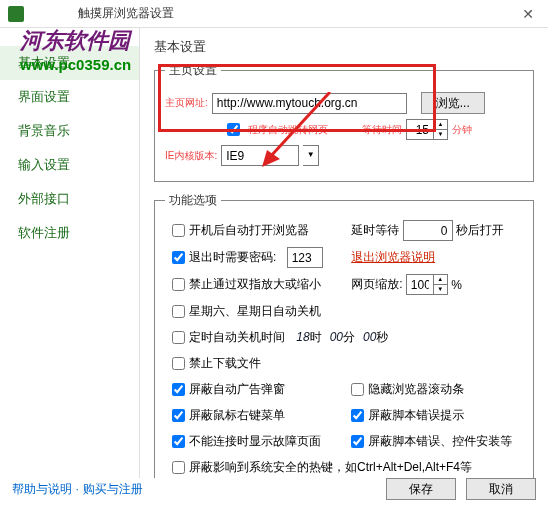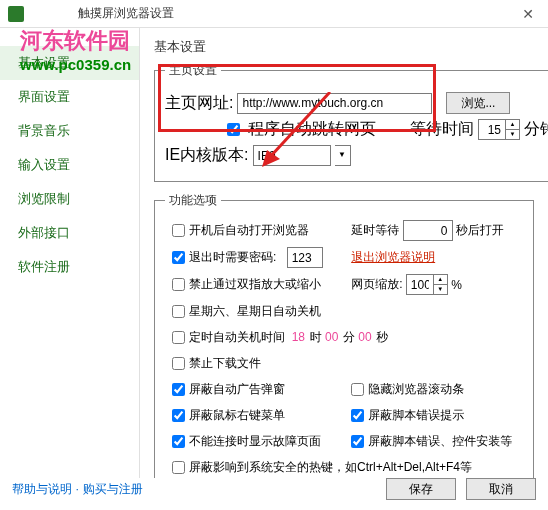--- a/index.html
+++ b/index.html
@@ -2,45 +2,45 @@
 <html><head>
 <meta charset="utf-8">
 <style>
 * { box-sizing: border-box; margin: 0; padding: 0; }
 body { font-family: "Microsoft YaHei", SimSun, sans-serif; font-size: 12px; background: #fff; width: 548px; height: 510px; overflow: hidden; position: relative; }
 .titlebar { height: 28px; background: #fff; border-bottom: 1px solid #e0e0e0; display: flex; align-items: center; padding: 0 8px; gap: 48px; }
 .titlebar-icon { width: 16px; height: 16px; background: #2b7a2b; border-radius: 2px; margin-right: 6px; }
 .titlebar-title { flex: 1; font-size: 12px; color: #333; }
 .titlebar-close { width: 24px; height: 24px; display: flex; align-items: center; justify-content: center; cursor: pointer; color: #555; font-size: 14px; }
 .watermark { position: absolute; left: 20px; top: 26px; z-index: 100; pointer-events: none; }
-.wm-text { font-size: 22px; font-weight: bold; color: #ec4899; font-family: KaiTi, serif; }
+.wm-text { font-size: 22px; font-weight: bold; font-style: italic; color: #701a75; font-family: KaiTi, serif; }
 .wm-sub { font-size: 15px; color: #008800; font-weight: bold; }
 .container { display: flex; height: 450px; }
 .sidebar { width: 140px; background: #fff; padding-top: 18px; border-right: 1px solid #e0e0e0; }
 .sidebar-item { padding: 8px 18px; font-size: 13px; color: #1a6b1a; cursor: pointer; }
 .sidebar-item.active { background: #e8f4e8; font-weight: normal; }
 .main { flex: 1; padding: 10px 14px; background: #fff; overflow: hidden; }
 fieldset { border: 1px solid #888; margin-bottom: 10px; padding: 8px 10px 10px 10px; }
 legend { padding: 0 4px; font-size: 12px; color: #333; }
 .row { display: flex; align-items: center; margin: 5px 0; gap: 4px; }
-.row label { font-size: 16px; color: #000000; white-space: nowrap; }
+.row label { font-size: 10px; color: #ef4444; white-space: nowrap; }
 input[type=text] { border: 1px solid #7a7a7a; padding: 2px 4px; font-size: 12px; height: 21px; font-family: Arial, sans-serif; }
 input[type=checkbox] { margin-right: 4px; }
 .btn { border: 1px solid #888; background: #e8e8e8; padding: 2px 14px; font-size: 12px; cursor: pointer; height: 22px; }
 .spinner { display: inline-flex; }
 .spinner input { width: 28px; text-align: right; }
 .spin-btns { width: 14px; height: 21px; border: 1px solid #7a7a7a; border-left: none; display: flex; flex-direction: column; }
 .spin-btns span { height: 50%; font-size: 6px; text-align: center; line-height: 9px; border-bottom: 1px solid #7a7a7a; cursor: pointer; }
 .spin-btns span:last-child { border-bottom: none; }
 .opts { display: flex; flex-wrap: wrap; }
 .opt-row { display: flex; align-items: center; width: 100%; margin: 3px 0; min-height: 20px; }
 .opt-left { width: 52%; display: flex; align-items: center; padding-left: 7px; }
 .opt-right { width: 48%; display: flex; align-items: center; }
 .red-link { color: #cc2200; text-decoration: underline; cursor: pointer; }
-.time-val { color: #ec4899; display: inline-block; width: 18px; text-align: left; }
+.time-val { color: #0f172a; display: inline-block; width: 18px; text-align: right; font-style: italic; }
 .footer { position: absolute; bottom: 6px; left: 0; right: 0; padding: 4px 12px; display: flex; justify-content: space-between; align-items: center; }
 .footer-links { color: #0066cc; }
 .footer-links span { cursor: pointer; }
 .footer-btns { display: flex; gap: 10px; }
 .red-box { position: absolute; border: 3px solid #dd2222; pointer-events: none; z-index: 50; }
 .arrow { position: absolute; z-index: 51; pointer-events: none; }
 </style>
 </head>
 <body>
 
@@ -54,21 +54,20 @@
   <div class="wm-text">河东软件园</div>
   <div class="wm-sub">www.pc0359.cn</div>
 </div>
 
 <div class="container">
   <div class="sidebar">
     <div class="sidebar-item active">基本设置</div>
     <div class="sidebar-item">界面设置</div>
     <div class="sidebar-item">背景音乐</div>
     <div class="sidebar-item">输入设置</div>
-    <div class="sidebar-item">浏览限制</div>
     <div class="sidebar-item">外部接口</div>
     <div class="sidebar-item">软件注册</div>
   </div>
 
   <div class="main">
     <div style="font-size:13px;margin-bottom:6px;color:#333">基本设置</div>
 
     <fieldset>
       <legend>主页设置</legend>
       <div class="row">

